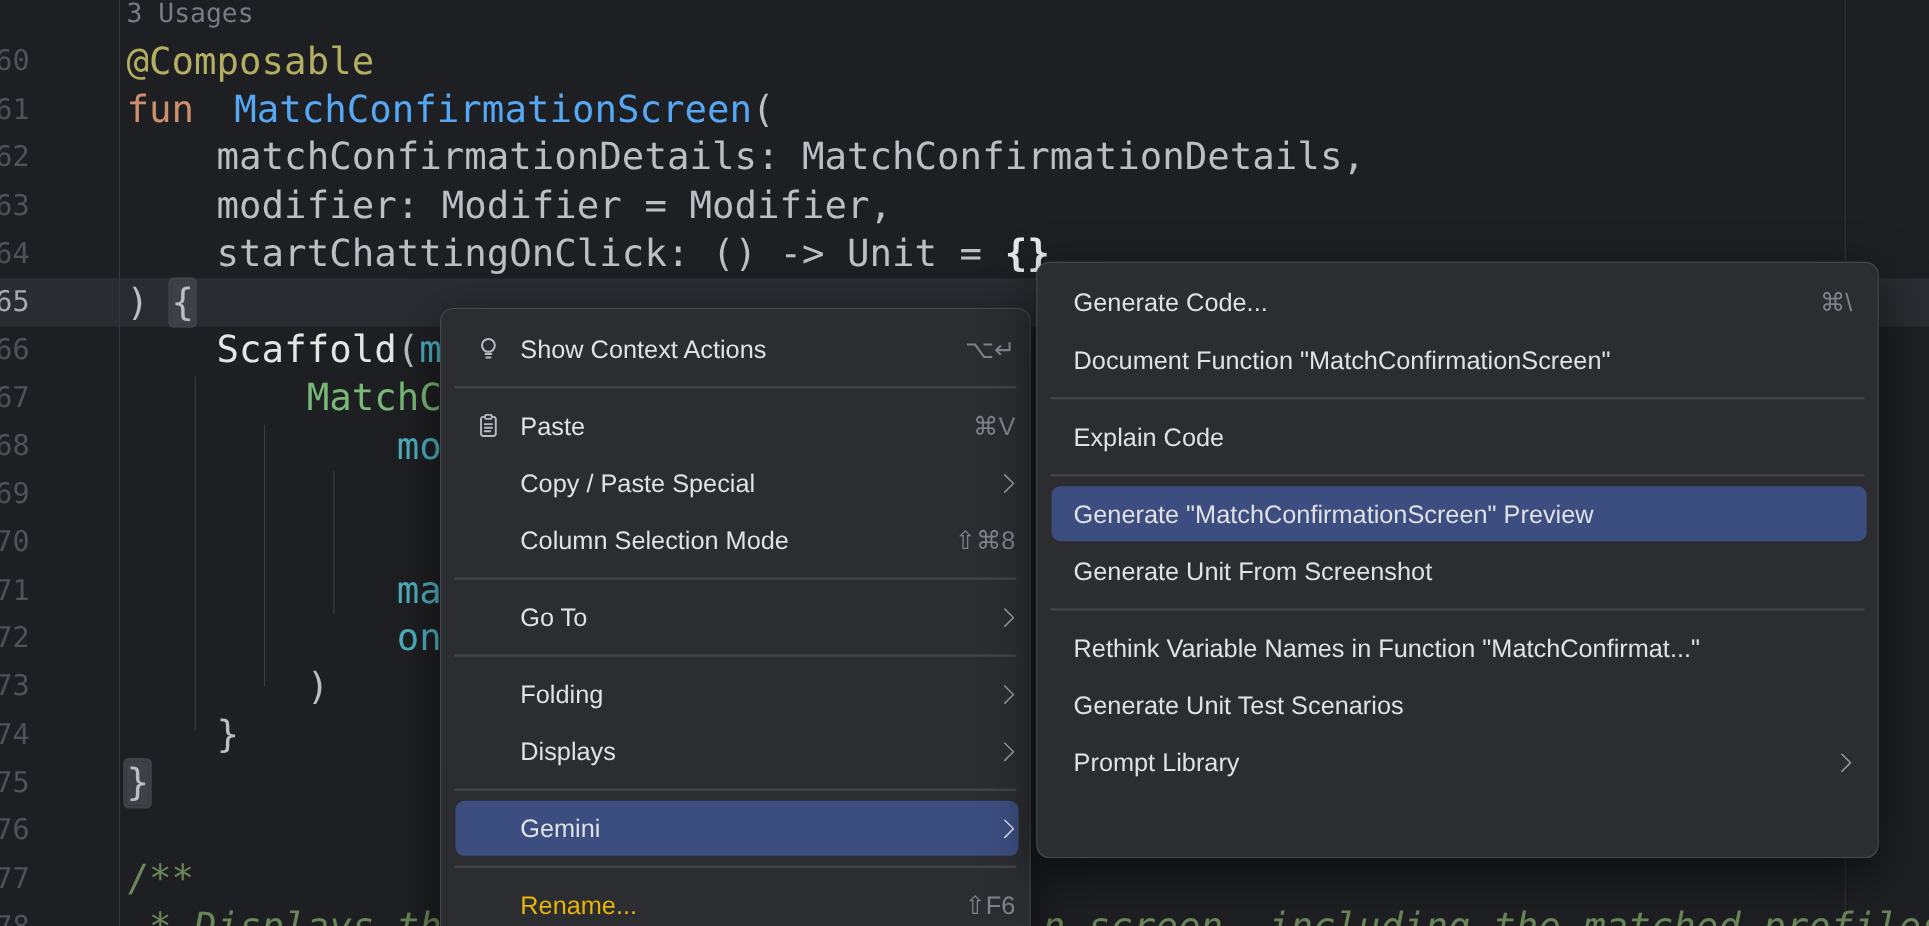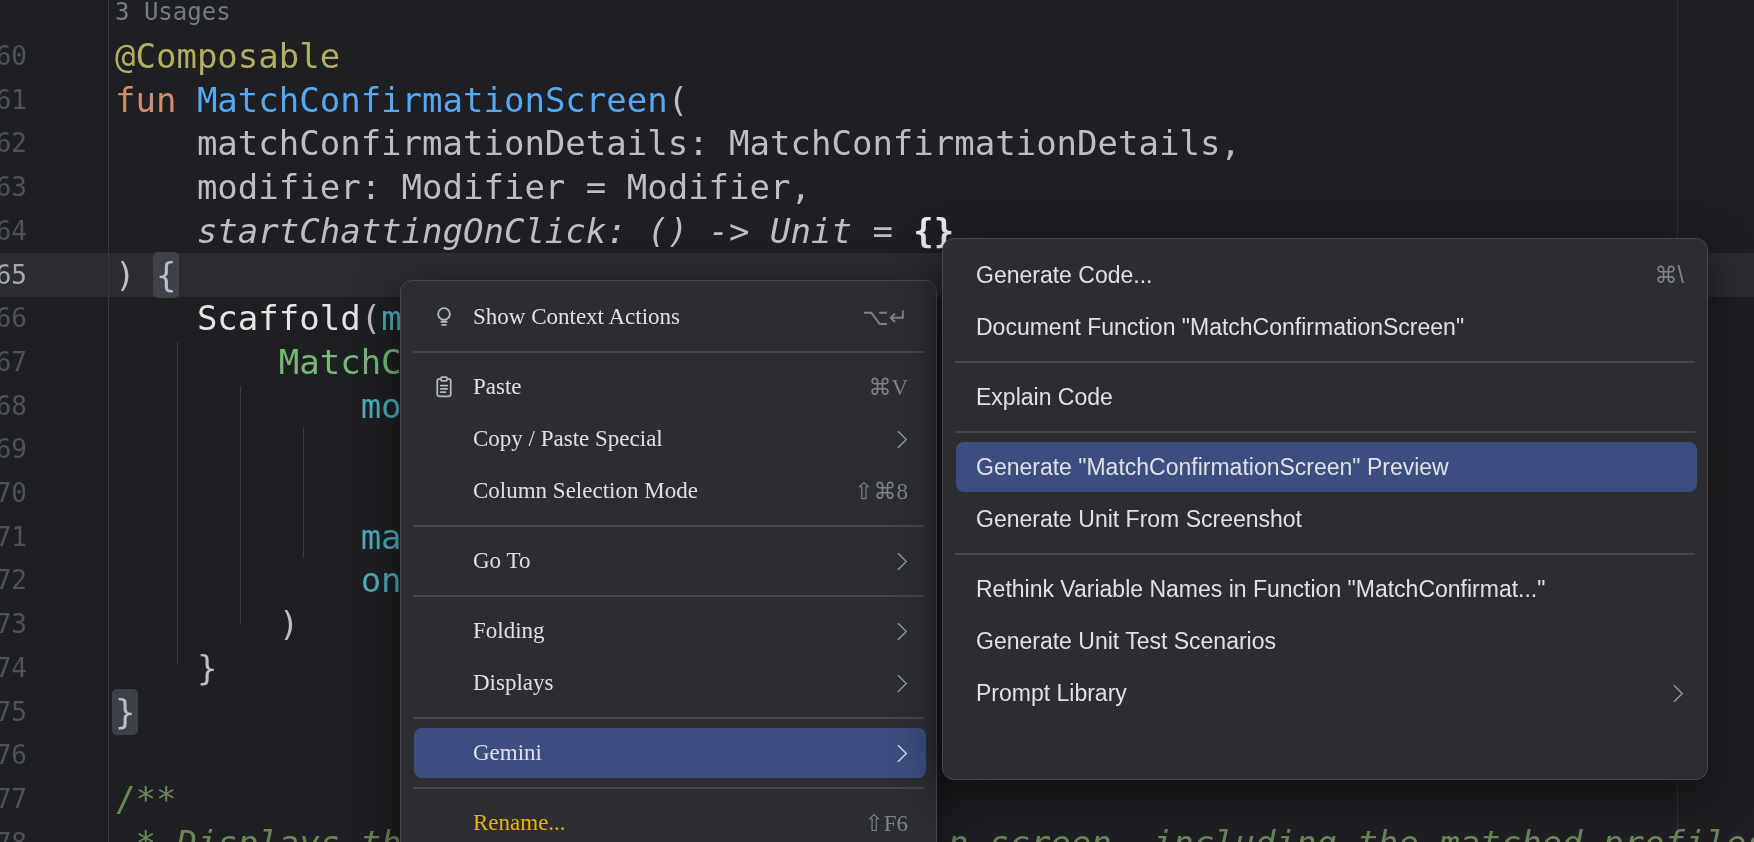--- a/index.html
+++ b/index.html
@@ -29,21 +29,21 @@
   .ln.cur{color:#A5A9B0;}
   .tok-ext,.tok-cmti{font-style:italic;}
   .tok-bold{font-weight:700;}
   .tok-brace{background:#3E4248;border-radius:2px;box-shadow:0 0 0 3px #3E4248;}
   
   .menu{
     position:absolute;background:#2B2D30;border:1px solid #46484F;border-radius:12px;
     box-shadow:0 14px 44px rgba(0,0,0,.55);box-sizing:border-box;z-index:10;
   }
   .mi{position:relative;display:flex;align-items:center;height:52px;font-size:23px;color:#DFE1E5;gap:48px;}
-  .menu-left .mi{padding:0 28px 0 72px;font-family:Liberation Serif, serif;}
+  .menu-left .mi{padding:0 13px 0 72px;}
   .menu-sub  .mi{padding:0 23px 0 33px;}
   .mi .hlbg{position:absolute;left:13px;right:10px;top:1px;bottom:1px;border-radius:8px;z-index:0;}
   .mi>*{position:relative;z-index:1;}
   .mi-ic{position:absolute;left:29px;top:13px;width:28px;height:26px;z-index:1;}
   .mi-label{white-space:pre;}
   .mi-sc{margin-left:auto;color:#7E838B;font-size:23px;white-space:pre;}
   .mi.dis .mi-label{color:#eab308;}
   .chev{
     margin-left:auto;width:11px;height:11px;margin-right:3px;
     border-top:2.4px solid #878D96;border-right:2.4px solid #878D96;
@@ -82,24 +82,24 @@
       <div class="ln" style="top: 558px;">72</div>
       <div class="ln" style="top: 602px;">73</div>
       <div class="ln" style="top: 646px;">74</div>
       <div class="ln" style="top: 690px;">75</div>
       <div class="ln" style="top: 733px;">76</div>
       <div class="ln" style="top: 777px;">77</div>
       <div class="ln" style="top: 821px;">78</div>
     </div>
   <div id="code">
       <div class="cl" style="top: 34px;"><span class="tok-ann" style="color: rgb(179, 174, 96);">@Composable</span></div>
-      <div class="cl" style="top: 78px;"><span class="tok-kw" style="color: rgb(207, 142, 109);">fun </span><span class="tok-fn" style="color: rgb(86, 168, 245);">MatchConfirmationScreen</span><span class="tok-def" style="color: rgb(188, 190, 196);">(</span></div>
+      <div class="cl" style="top: 78px;"><span class="tok-kw" style="color: rgb(207, 142, 109);">fun </span><span class="tok-fn" style="color: rgb(86, 168, 245); margin-left: 16px;">MatchConfirmationScreen</span><span class="tok-def" style="color: rgb(188, 190, 196);">(</span></div>
       <div class="cl" style="top: 121px;"><span class="tok-def" style="color: rgb(188, 190, 196);">    matchConfirmationDetails: MatchConfirmationDetails,</span></div>
       <div class="cl" style="top: 165px;"><span class="tok-def" style="color: rgb(188, 190, 196);">    modifier: Modifier = Modifier,</span></div>
-      <div class="cl" style="top: 209px;"><span class="tok-def" style="color: rgb(188, 190, 196); font-style: italic;">    startChattingOnClick: () -&gt; Unit = </span><span class="tok-bold" style="color: rgb(230, 232, 236);">{}</span></div>
+      <div class="cl" style="top: 209px;"><span class="tok-def" style="color: rgb(188, 190, 196);">    startChattingOnClick: () -&gt; Unit = </span><span class="tok-bold" style="color: rgb(230, 232, 236);">{}</span></div>
       <div class="cl" style="top: 253px;"><span class="tok-def" style="color: rgb(188, 190, 196);">) </span><span class="tok-brace" style="color: rgb(188, 190, 196);">{</span></div>
       <div class="cl" style="top: 296px;"><span class="tok-def" style="color: rgb(188, 190, 196);">    </span><span class="tok-call" style="color: #e5e5e5; margin-top: 37px;">Scaffold</span><span class="tok-def" style="color: rgb(188, 190, 196);">(</span><span class="tok-arg" style="color: rgb(78, 175, 191);">modifier</span><span class="tok-def" style="color: rgb(188, 190, 196);"> = modifier</span></div>
       <div class="cl" style="top: 340px;"><span class="tok-def" style="color: rgb(188, 190, 196);">        </span><span class="tok-call" style="color: rgb(121, 185, 120);">MatchConfirmationContent</span><span class="tok-def" style="color: rgb(188, 190, 196);">(</span></div>
       <div class="cl" style="top: 384px;"><span class="tok-def" style="color: rgb(188, 190, 196);">            </span><span class="tok-arg" style="color: rgb(78, 175, 191);">modifier</span><span class="tok-def" style="color: rgb(188, 190, 196);"> = modifier</span></div>
       <div class="cl" style="top: 427px;"><span class="tok-def" style="color: rgb(188, 190, 196);">                .</span><span class="tok-ext" style="color: rgb(86, 168, 245);">fillMaxSize</span><span class="tok-def" style="color: rgb(188, 190, 196);">()</span></div>
       <div class="cl" style="top: 471px;"><span class="tok-def" style="color: rgb(188, 190, 196);">                .</span><span class="tok-ext" style="color: rgb(86, 168, 245);">padding</span><span class="tok-def" style="color: rgb(188, 190, 196);">(it)</span></div>
       <div class="cl" style="top: 515px;"><span class="tok-def" style="color: rgb(188, 190, 196);">            </span><span class="tok-arg" style="color: rgb(78, 175, 191);">matchConfirmationDetails</span><span class="tok-def" style="color: rgb(188, 190, 196);"> =</span></div>
       <div class="cl" style="top: 558px;"><span class="tok-def" style="color: rgb(188, 190, 196);">            </span><span class="tok-arg" style="color: rgb(78, 175, 191);">onStartChattingClick</span><span class="tok-def" style="color: rgb(188, 190, 196);"> =</span></div>
       <div class="cl" style="top: 602px;"><span class="tok-def" style="color: rgb(188, 190, 196);">        )</span></div>
       <div class="cl" style="top: 646px;"><span class="tok-def" style="color: rgb(188, 190, 196);">    }</span></div>

